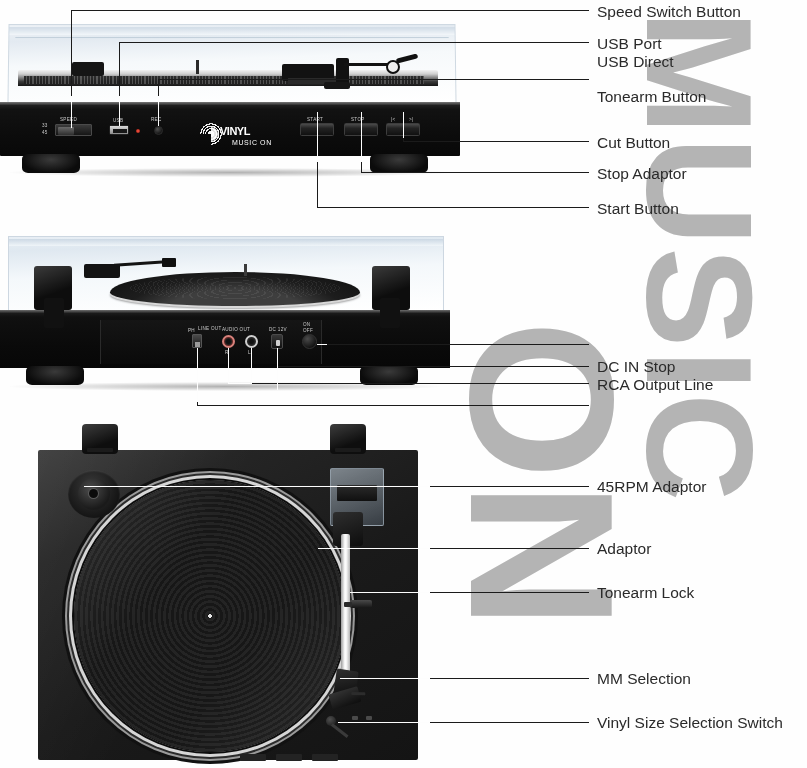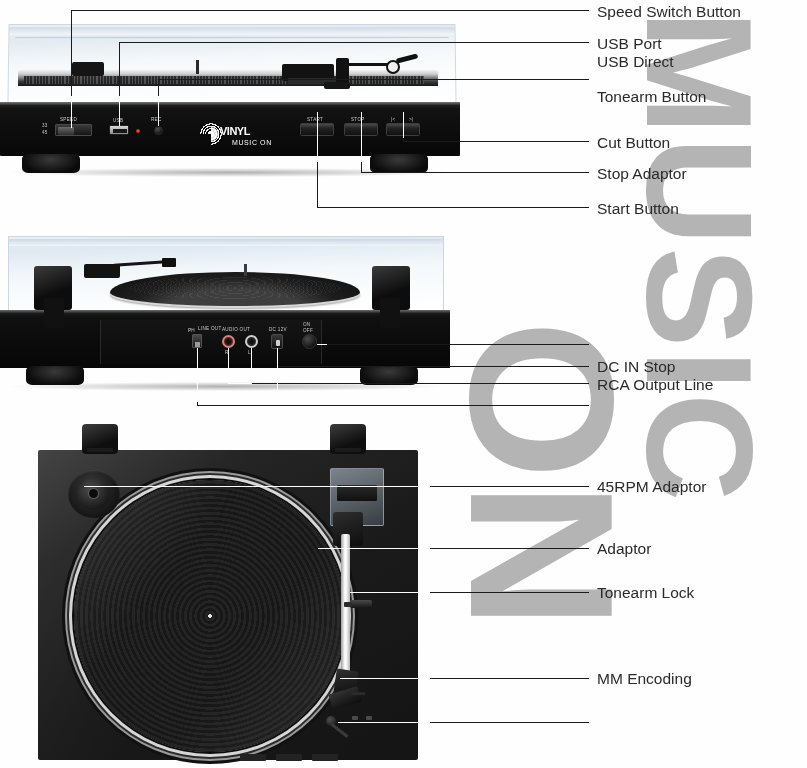--- a/index.html
+++ b/index.html
@@ -565,16 +565,17 @@
     <div class="lbl" style="left:597px;top:133px;">Cut  Button</div>
     <div class="lbl" style="left:597px;top:164px;">Stop Adaptor</div>
     <div class="lbl" style="left:597px;top:199px;">Start Button</div>
 
     <div class="lbl" style="left:597px;top:357px;">DC IN Stop</div>
     <div class="lbl" style="left:597px;top:375px;">RCA Output Line</div>
 
     <div class="lbl" style="left:597px;top:477px;">45RPM Adaptor</div>
     <div class="lbl" style="left:597px;top:539px;">Adaptor</div>
     <div class="lbl" style="left:597px;top:583px;">Tonearm Lock</div>
-    <div class="lbl" style="left:597px;top:669px;">MM Encoding</div>
+    <div class="lbl" style="left:597px;top:669px;">MM Selection</div>
+    <div class="lbl" style="left:597px;top:713px;">Vinyl Size Selection Switch</div>
   </div>
 
 </div>
 
 </body></html>

